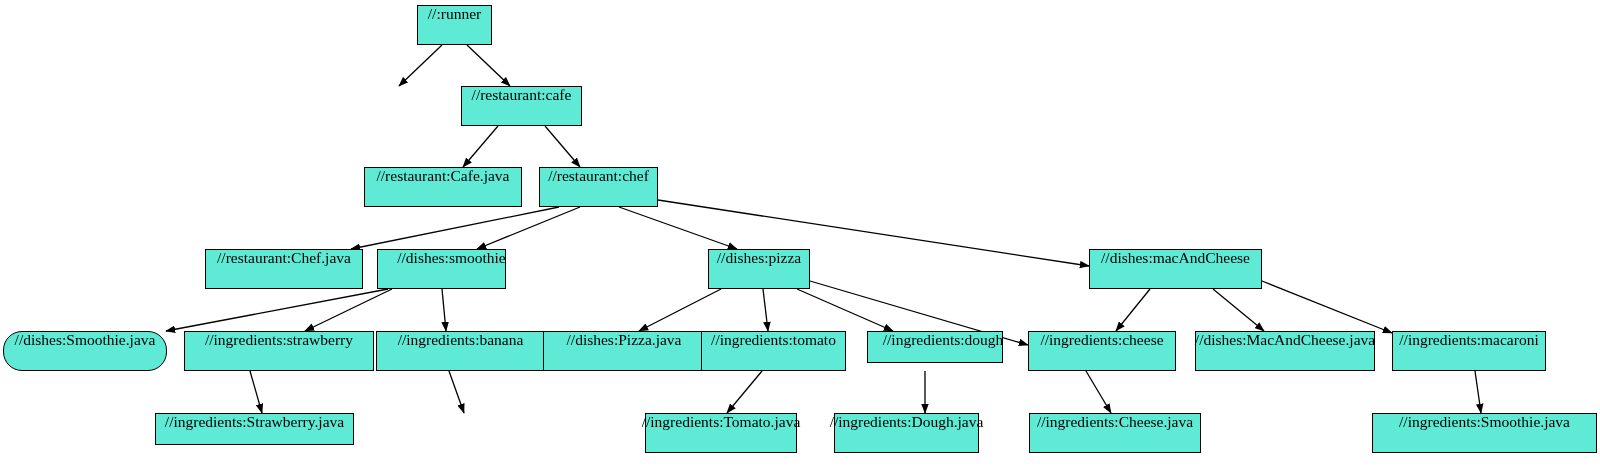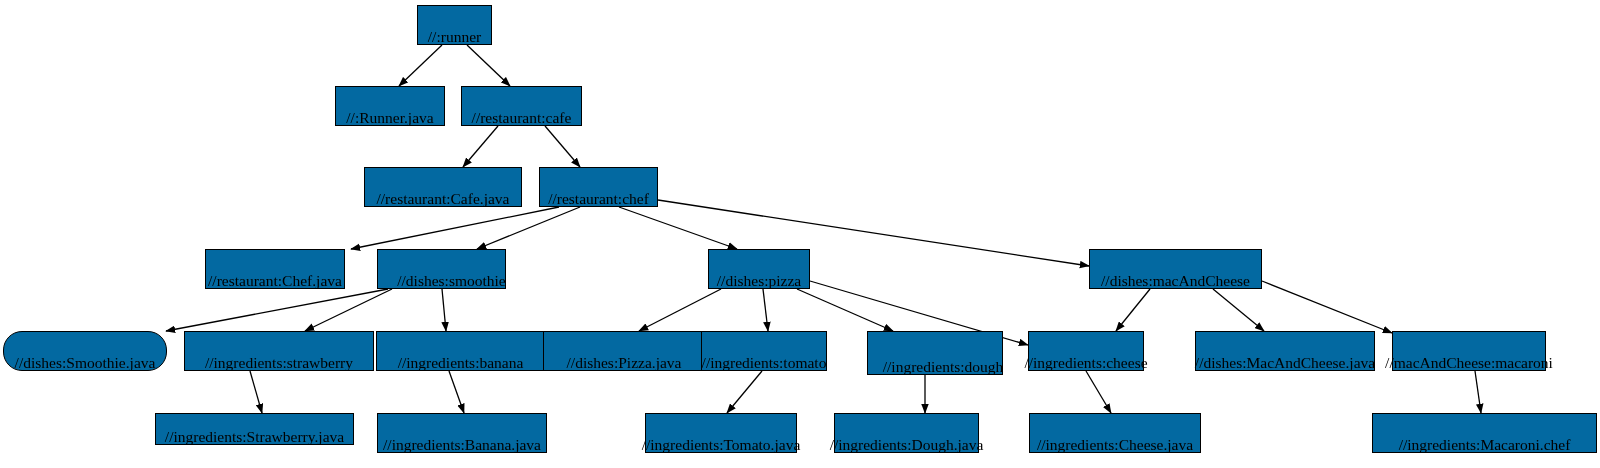--- a/index.html
+++ b/index.html
@@ -27,23 +27,23 @@
     position: absolute;
     left: 0;
     top: 0;
     width: 1600px;
     height: 468px;
   }
   .graph-node {
     position: absolute;
     box-sizing: border-box;
     border: 1px solid #000000;
-    background: #0369a1;
+    background: #5eead4;
     display: flex;
-    align-items: flex-end;
+    align-items: flex-start;
     justify-content: center;
     font-size: 15.5px;
     color: #000000;
     white-space: nowrap;
     line-height: 1;
     letter-spacing: 0px;
   }
   .graph-node .node-label {
     display: block;
     padding: 0 2px;
@@ -85,33 +85,30 @@
         <line x1="925" y1="371" x2="925" y2="413" stroke="#000000" stroke-width="1.3" marker-end="url(#arrowhead)"></line>
         <line x1="1086" y1="371" x2="1111" y2="413" stroke="#000000" stroke-width="1.3" marker-end="url(#arrowhead)"></line>
         <line x1="1475" y1="371" x2="1481" y2="413" stroke="#000000" stroke-width="1.3" marker-end="url(#arrowhead)"></line>
       </g>
   </svg>
 
   <div id="node-layer">
       <div class="graph-node" style="left: 417px; top: 5px; width: 75px; height: 40px;">
         <span class="node-label">//:runner</span>
       </div>
-      <div class="graph-node" style="left: 335px; top: 86px; width: 110px; height: 40px;">
-        <span class="node-label">//:Runner.java</span>
-      </div>
       <div class="graph-node" style="left: 461px; top: 86px; width: 121px; height: 40px;">
         <span class="node-label">//restaurant:cafe</span>
       </div>
       <div class="graph-node" style="left: 364px; top: 167px; width: 158px; height: 40px;">
         <span class="node-label">//restaurant:Cafe.java</span>
       </div>
       <div class="graph-node" style="left: 539px; top: 167px; width: 119px; height: 40px;">
         <span class="node-label">//restaurant:chef</span>
       </div>
-      <div class="graph-node" style="left: 205px; top: 249px; width: 140px; height: 40px;">
+      <div class="graph-node" style="left: 205px; top: 249px; width: 158px; height: 40px;">
         <span class="node-label">//restaurant:Chef.java</span>
       </div>
       <div class="graph-node" style="left: 377px; top: 249px; width: 129px; height: 40px; padding-left: 20px;">
         <span class="node-label">//dishes:smoothie</span>
       </div>
       <div class="graph-node" style="left: 708px; top: 249px; width: 102px; height: 40px;">
         <span class="node-label">//dishes:pizza</span>
       </div>
       <div class="graph-node" style="left: 1089px; top: 249px; width: 173px; height: 40px;">
         <span class="node-label">//dishes:macAndCheese</span>
@@ -121,48 +118,45 @@
       </div>
       <div class="graph-node" style="left: 184px; top: 331px; width: 190px; height: 40px;">
         <span class="node-label">//ingredients:strawberry</span>
       </div>
       <div class="graph-node" style="left: 376px; top: 331px; width: 169px; height: 40px;">
         <span class="node-label">//ingredients:banana</span>
       </div>
       <div class="graph-node" style="left: 543px; top: 331px; width: 162px; height: 40px;">
         <span class="node-label">//dishes:Pizza.java</span>
       </div>
-      <div class="graph-node" style="left: 701px; top: 331px; width: 126px; height: 40px; font-family: Liberation Serif, serif;">
+      <div class="graph-node" style="left: 701px; top: 331px; width: 145px; height: 40px; font-family: Liberation Serif, serif;">
         <span class="node-label">//ingredients:tomato</span>
       </div>
-      <div class="graph-node" style="left: 867px; top: 331px; width: 136px; height: 44px; padding-left: 16px;">
+      <div class="graph-node" style="left: 867px; top: 331px; width: 136px; height: 32px; padding-left: 16px;">
         <span class="node-label">//ingredients:dough</span>
       </div>
-      <div class="graph-node" style="left: 1028px; top: 331px; width: 116px; height: 40px;">
+      <div class="graph-node" style="left: 1028px; top: 331px; width: 148px; height: 40px;">
         <span class="node-label">//ingredients:cheese</span>
       </div>
       <div class="graph-node" style="left: 1195px; top: 331px; width: 180px; height: 40px;">
         <span class="node-label">//dishes:MacAndCheese.java</span>
       </div>
       <div class="graph-node" style="left: 1392px; top: 331px; width: 154px; height: 40px;">
-        <span class="node-label">//macAndCheese:macaroni</span>
+        <span class="node-label">//ingredients:macaroni</span>
       </div>
       <div class="graph-node" style="left: 155px; top: 413px; width: 199px; height: 32px;">
         <span class="node-label">//ingredients:Strawberry.java</span>
-      </div>
-      <div class="graph-node" style="left: 377px; top: 413px; width: 170px; height: 40px;">
-        <span class="node-label">//ingredients:Banana.java</span>
       </div>
       <div class="graph-node" style="left: 645px; top: 413px; width: 152px; height: 40px;">
         <span class="node-label">//ingredients:Tomato.java</span>
       </div>
       <div class="graph-node" style="left: 834px; top: 413px; width: 145px; height: 40px;">
         <span class="node-label">//ingredients:Dough.java</span>
       </div>
       <div class="graph-node" style="left: 1029px; top: 413px; width: 172px; height: 40px;">
         <span class="node-label">//ingredients:Cheese.java</span>
       </div>
       <div class="graph-node" style="left: 1372px; top: 413px; width: 225px; height: 40px;">
-        <span class="node-label">//ingredients:Macaroni.chef</span>
+        <span class="node-label">//ingredients:Smoothie.java</span>
       </div>
     </div>
 
 </div>
 
 </body></html>

